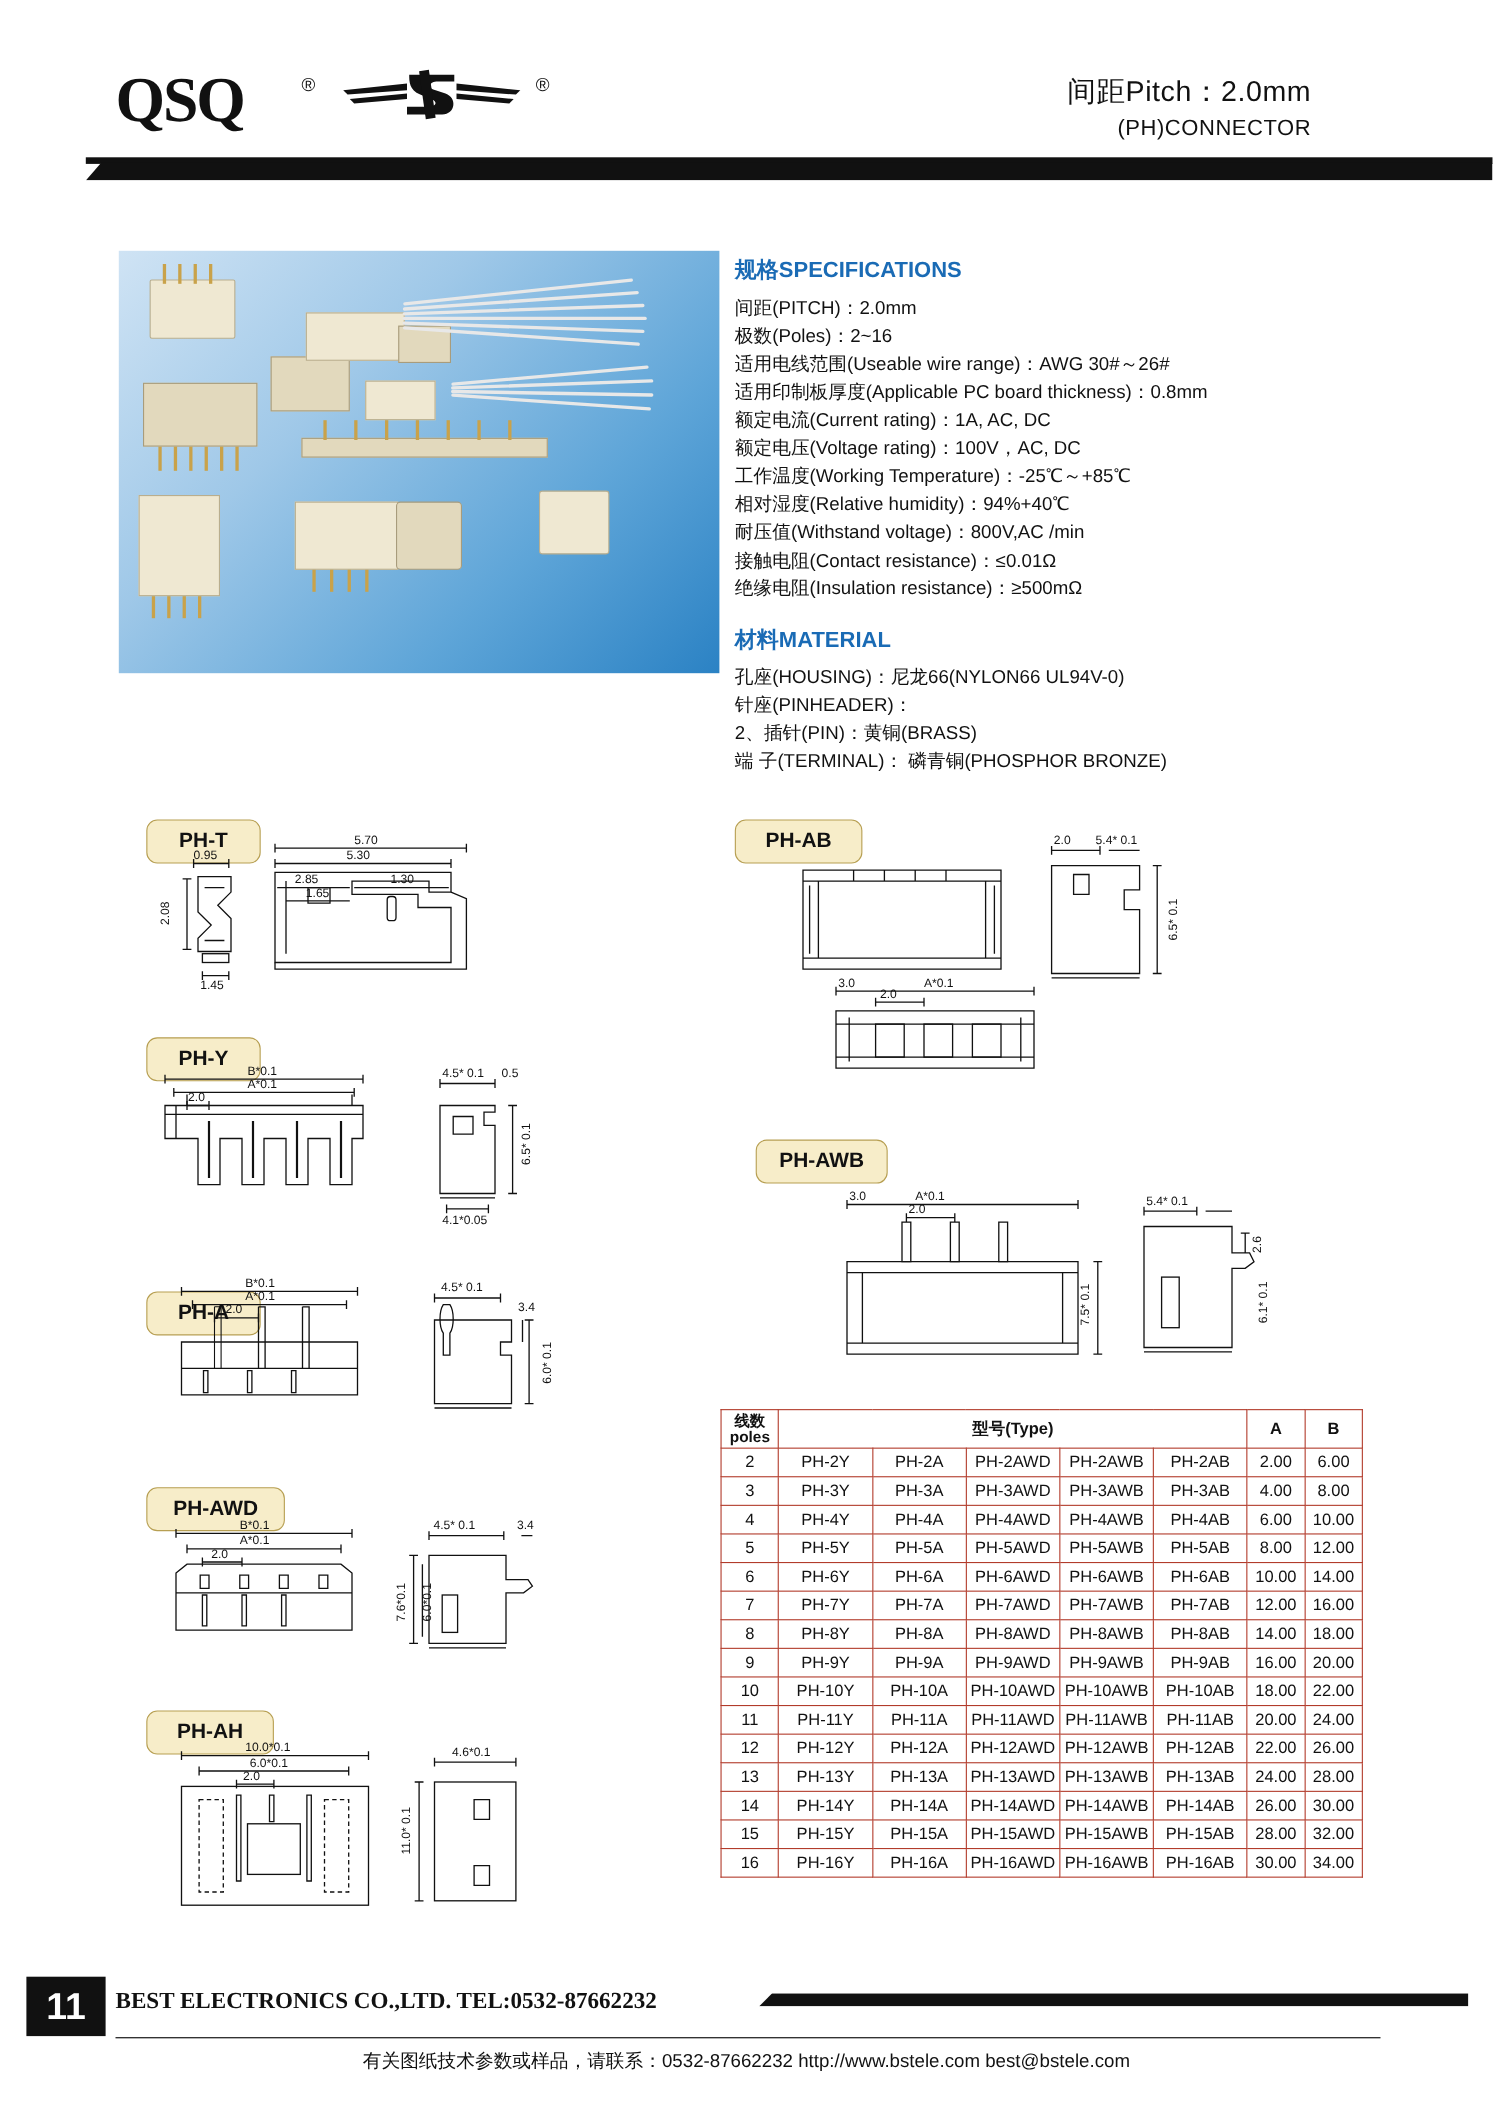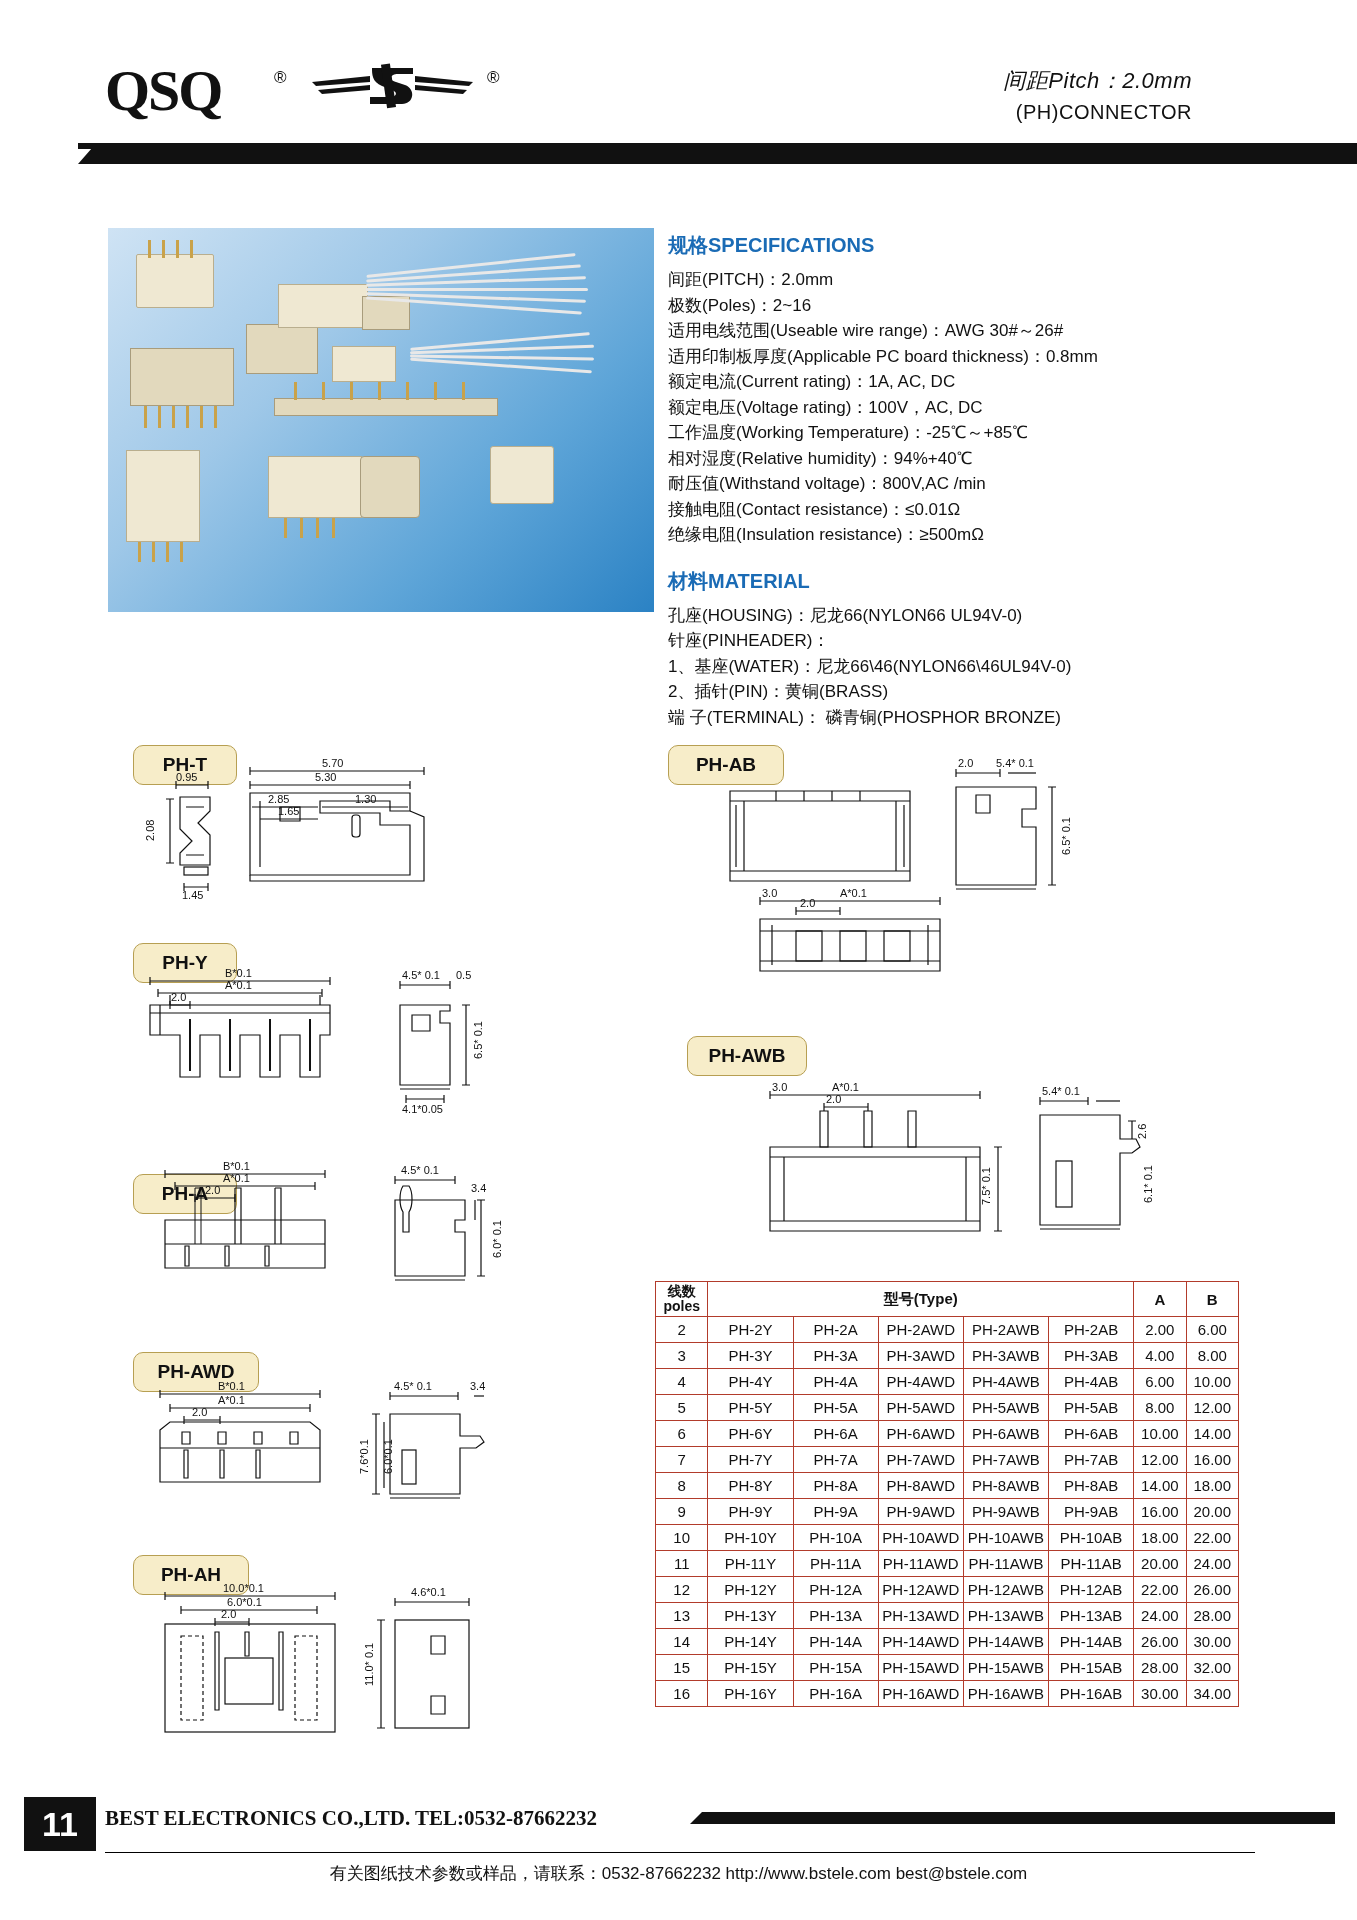--- a/index.html
+++ b/index.html
@@ -26,21 +26,21 @@
   .reg1 {
     position:absolute; left:274px; top:68px; font-size:17px;
   }
   .logo-ts {
     position:absolute; left:310px; top:62px; width:165px; height:50px;
   }
   .reg2 { position:absolute; left:487px; top:68px; font-size:17px; }
   .hdr-right {
     position:absolute; right:165px; top:66px; text-align:right;
   }
-  .hdr-pitch { font-size:22px; letter-spacing:.5px;font-style:italic; }
+  .hdr-pitch { font-size:26px; letter-spacing:.5px; }
   .hdr-title { font-size:20px; margin-top:5px; letter-spacing:.5px; }
   .hdr-bar {
     position:absolute; left:78px; top:148px; width:1279px; height:16px;
     background:#111;
     clip-path: polygon(14px 0, 100% 0, 100% 100%, 0 100%);
   }
   .hdr-bar2 {
     position:absolute; left:78px; top:143px; width:1279px; height:6px;
     background:#111;
   }
@@ -200,21 +200,20 @@
   <div class="spec-line">额定电压(Voltage rating)：100V，AC, DC</div>
   <div class="spec-line">工作温度(Working Temperature)：-25℃～+85℃</div>
   <div class="spec-line">相对湿度(Relative humidity)：94%+40℃</div>
   <div class="spec-line">耐压值(Withstand voltage)：800V,AC /min</div>
   <div class="spec-line">接触电阻(Contact resistance)：≤0.01Ω</div>
   <div class="spec-line">绝缘电阻(Insulation resistance)：≥500mΩ</div>
 
   <div class="mat-head">材料MATERIAL</div>
   <div class="spec-line">孔座(HOUSING)：尼龙66(NYLON66 UL94V-0)</div>
   <div class="spec-line">针座(PINHEADER)：</div>
-  <div class="spec-line">1、基座(WATER)：尼龙66\46(NYLON66\46UL94V-0)</div>
   <div class="spec-line">2、插针(PIN)：黄铜(BRASS)</div>
   <div class="spec-line">端 子(TERMINAL)： 磷青铜(PHOSPHOR BRONZE)</div>
 </div>
 
 <div class="tag" style="left:133px; top:745px;">PH-T</div>
 <div class="panel" style="left:140px; top:755px;">
   <svg width="360" height="170" viewBox="0 0 360 170">
     <g fill="none" stroke="#111" stroke-width="1.2">
 
       <path d="M40,42 L70,42 L70,56 L58,68 L70,80 L70,110 L40,110 L40,98 L52,86 L40,74 Z"></path>

